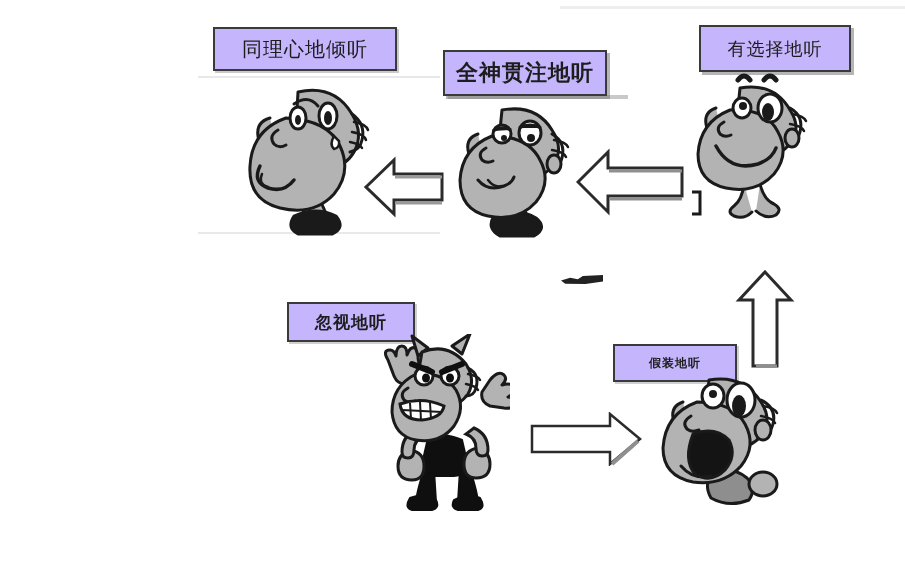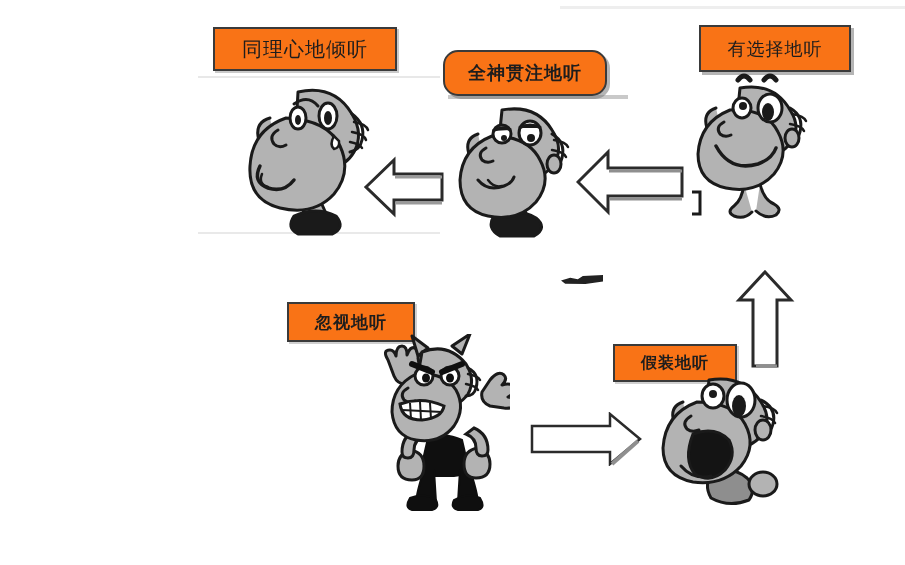--- a/index.html
+++ b/index.html
@@ -19,36 +19,36 @@
   
   .seam{position:absolute;background:#e2e2e2;height:1px;}
   .seam.s-top{left:560px;top:6px;width:345px;height:3px;background:#eeeeee;}
   .seam.s-fig1a{left:198px;top:76px;width:242px;height:2px;background:#e8e8e8;}
   .seam.s-fig1b{left:198px;top:232px;width:242px;height:2px;background:#e9e9e9;}
   .seam.s-fig2{left:448px;top:95px;width:180px;height:4px;background:#c9c9c9;}
 
   
   .label{
     position:absolute;
-    background:#f97316;
+    background:#c4b5fd;
     border:2px solid #3a3a3a;
     color:#1d1d1d;
     font-size:19px;
     line-height:1;
     display:flex;align-items:center;justify-content:center;
     letter-spacing:1px;
     box-shadow:3px 3px 0 rgba(120,120,120,.55);
     white-space:nowrap;
     font-family:"DejaVu Sans","Liberation Sans",sans-serif;
   }
   .label.lb1{left:213px;top:27px;width:180px;height:40px;font-size:20px;box-shadow:2px 2px 0 rgba(150,150,150,.5);}
-  .label.lb2{left:443px;top:50px;width:160px;height:42px;font-size:18px;font-weight:bold;border-radius:15px;}
+  .label.lb2{left:443px;top:50px;width:160px;height:42px;font-size:22px;font-weight:bold;}
   .label.lb3{left:699px;top:25px;width:148px;height:43px;font-size:18px;}
   .label.lb4{left:287px;top:302px;width:124px;height:36px;font-size:17px;font-weight:bold;box-shadow:2px 2px 0 rgba(150,150,150,.45);}
-  .label.lb5{left:613px;top:344px;width:120px;height:34px;font-size:16px;font-weight:bold;box-shadow:2px 2px 0 rgba(150,150,150,.45);text-align:center;}
+  .label.lb5{left:613px;top:344px;width:120px;height:34px;font-size:12px;font-weight:bold;box-shadow:2px 2px 0 rgba(150,150,150,.45);text-align:center;}
 
   
   .figure{position:absolute;}
   .figure svg{display:block;}
   .fig1{left:236px;top:78px;width:160px;height:158px;}
   .fig2{left:448px;top:100px;width:140px;height:138px;}
   .fig3{left:688px;top:72px;width:140px;height:162px;}
   .fig4{left:382px;top:334px;width:128px;height:184px;}
   .fig5{left:655px;top:368px;width:144px;height:142px;}
 

